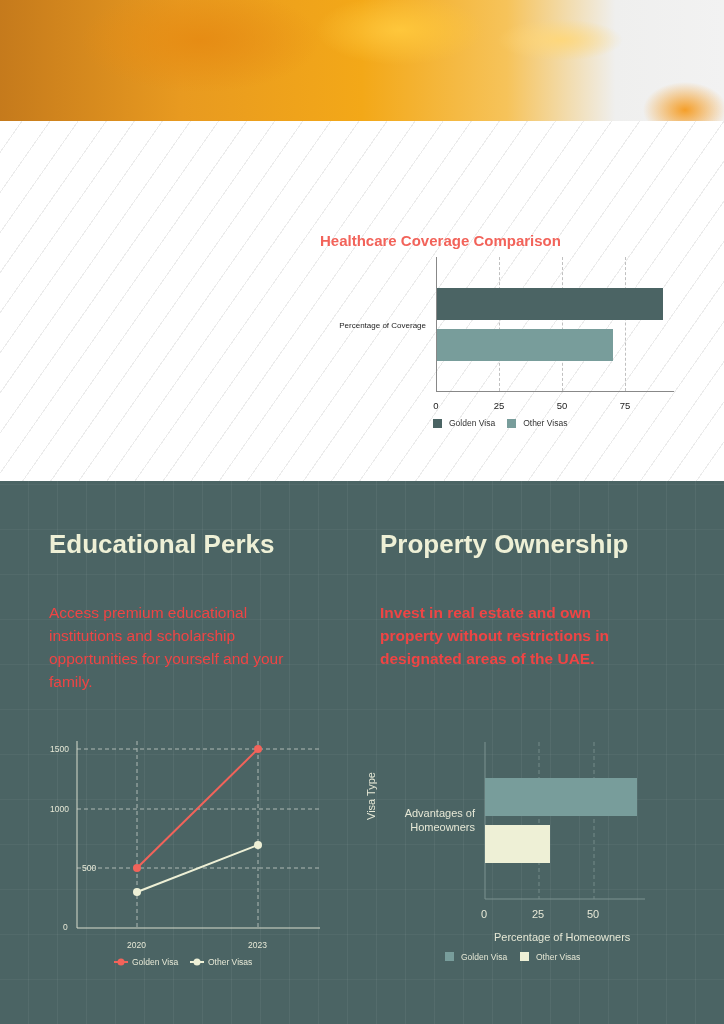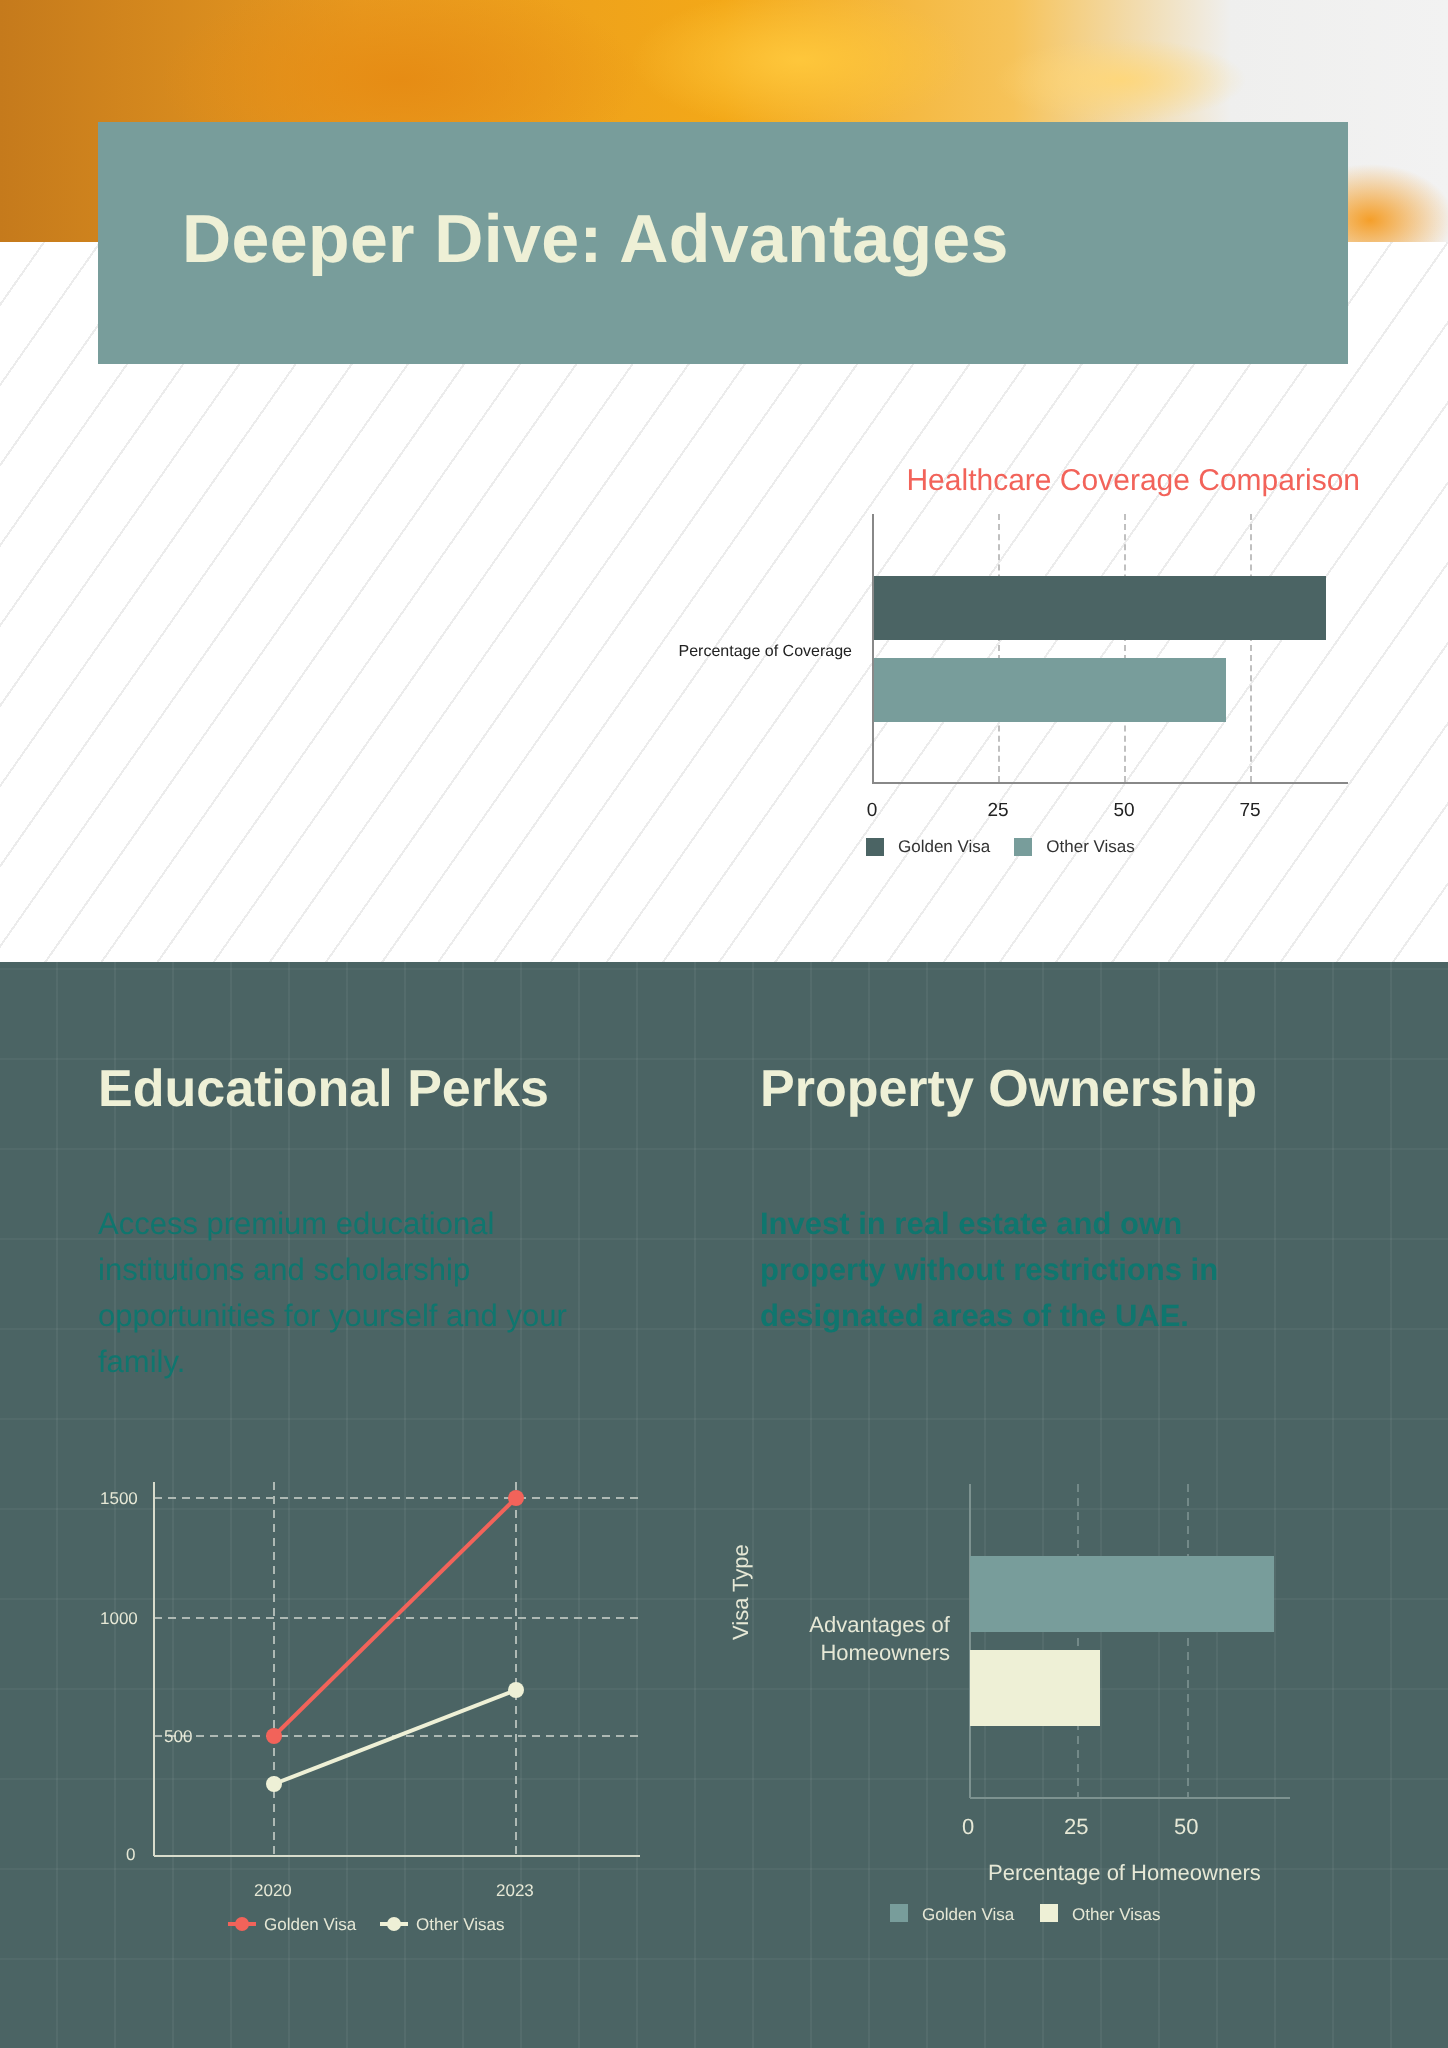--- a/index.html
+++ b/index.html
@@ -32,22 +32,22 @@
   .hc-heading {
     position: absolute; left: 49px; top: 236px; width: 220px;
     font-size: 26px; font-weight: bold; color: #789d9b; line-height: 31px;
   }
   .hc-body {
     position: absolute; left: 49px; top: 315px; width: 240px;
     font-size: 15.5px; color: #1c1c1c; line-height: 23px;
   }
 
   .chart-title {
-    position: absolute; left: 320px; top: 232px; width: 360px; text-align: right;
-    font-size: 15px; font-weight: normal; color: #f2635a;
+    position: absolute; left: 320px; top: 232px; width: 360px; text-align: left;
+    font-size: 15px; font-weight: bold; color: #f2635a;
   }
   .hbar-axis-y { position: absolute; left: 436px; top: 257px; width: 1px; height: 135px; background: #888; }
   .hbar-axis-x { position: absolute; left: 436px; top: 391px; width: 238px; height: 1px; background: #888; }
   .vgrid { position: absolute; width: 0; border-left: 1px dashed #c0c0c0; }
   .hc-tick { position: absolute; top: 400px; font-size: 9.5px; color: #222; transform: translateX(-50%); }
   .hc-catlabel { position: absolute; left: 320px; top: 321px; width: 106px; text-align: right; font-size: 8px; color: #222; }
   .hbar { position: absolute; height: 32px; }
   .legend { position: absolute; display: flex; align-items: center; font-size: 8.5px; color: #333; }
   .legend .sw { display: inline-block; width: 9px; height: 9px; margin-right: 7px; }
   .legend .item { display: flex; align-items: center; margin-right: 12px; }
@@ -56,34 +56,31 @@
     position: absolute; left: 0; top: 481px; width: 724px; height: 543px;
     background-color: #4b6464;
     background-image:
       repeating-linear-gradient(90deg, transparent 0px, transparent 28px, rgba(255,255,255,0.05) 28px, rgba(255,255,255,0.05) 29px),
       repeating-linear-gradient(0deg, transparent 0px, transparent 44px, rgba(255,255,255,0.04) 44px, rgba(255,255,255,0.04) 45px);
   }
   .dk-heading {
     position: absolute; font-size: 26px; font-weight: bold; color: #eef0d6;
   }
   .dk-body {
-    position: absolute; font-size: 15.5px; color: #0f766e; line-height: 23px;
+    position: absolute; font-size: 15.5px; color: #ef4444; line-height: 23px;
   }
 
   .lc-label { position: absolute; font-size: 8.5px; color: #e6e8d6; }
   .svg-chart { position: absolute; left: 0; top: 0; }
 </style>
 </head>
 <body>
 
 <div class="top-section">
   <div class="hero-image"></div>
-  <div class="title-box">
-    <h1>Deeper Dive: Advantages</h1>
-  </div>
 
 
   <div>
     <div class="chart-title">Healthcare Coverage Comparison</div>
     <div class="vgrid" style="left:499px; top:257px; height:134px;"></div>
     <div class="vgrid" style="left:562px; top:257px; height:134px;"></div>
     <div class="vgrid" style="left:625px; top:257px; height:134px;"></div>
     <div class="hbar-axis-y"></div>
     <div class="hbar-axis-x"></div>
     <div class="hbar" style="left:437px; top:288px; width:226px; background:#4b6464;"></div>

